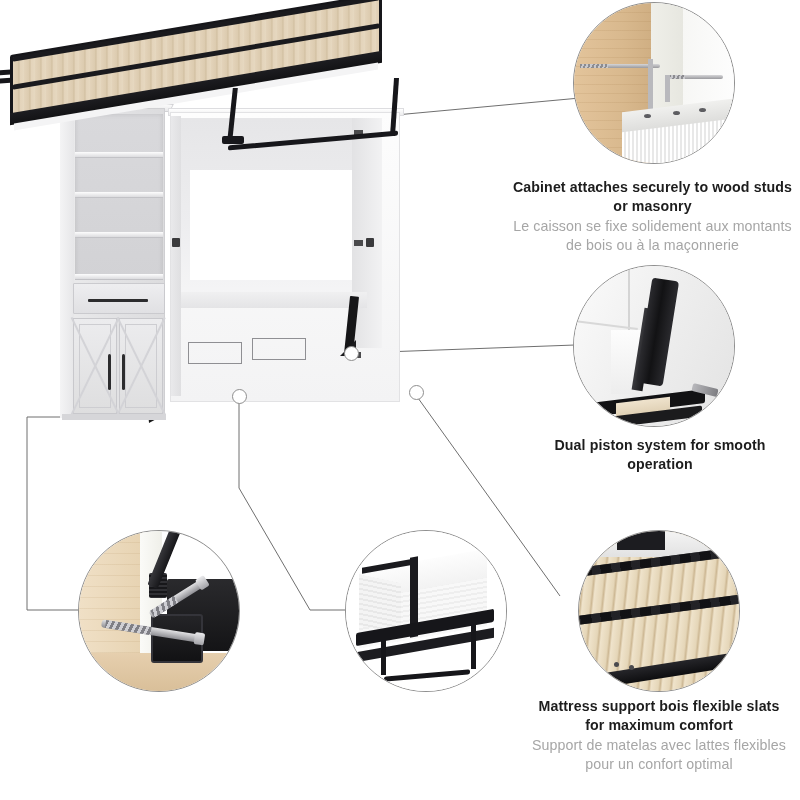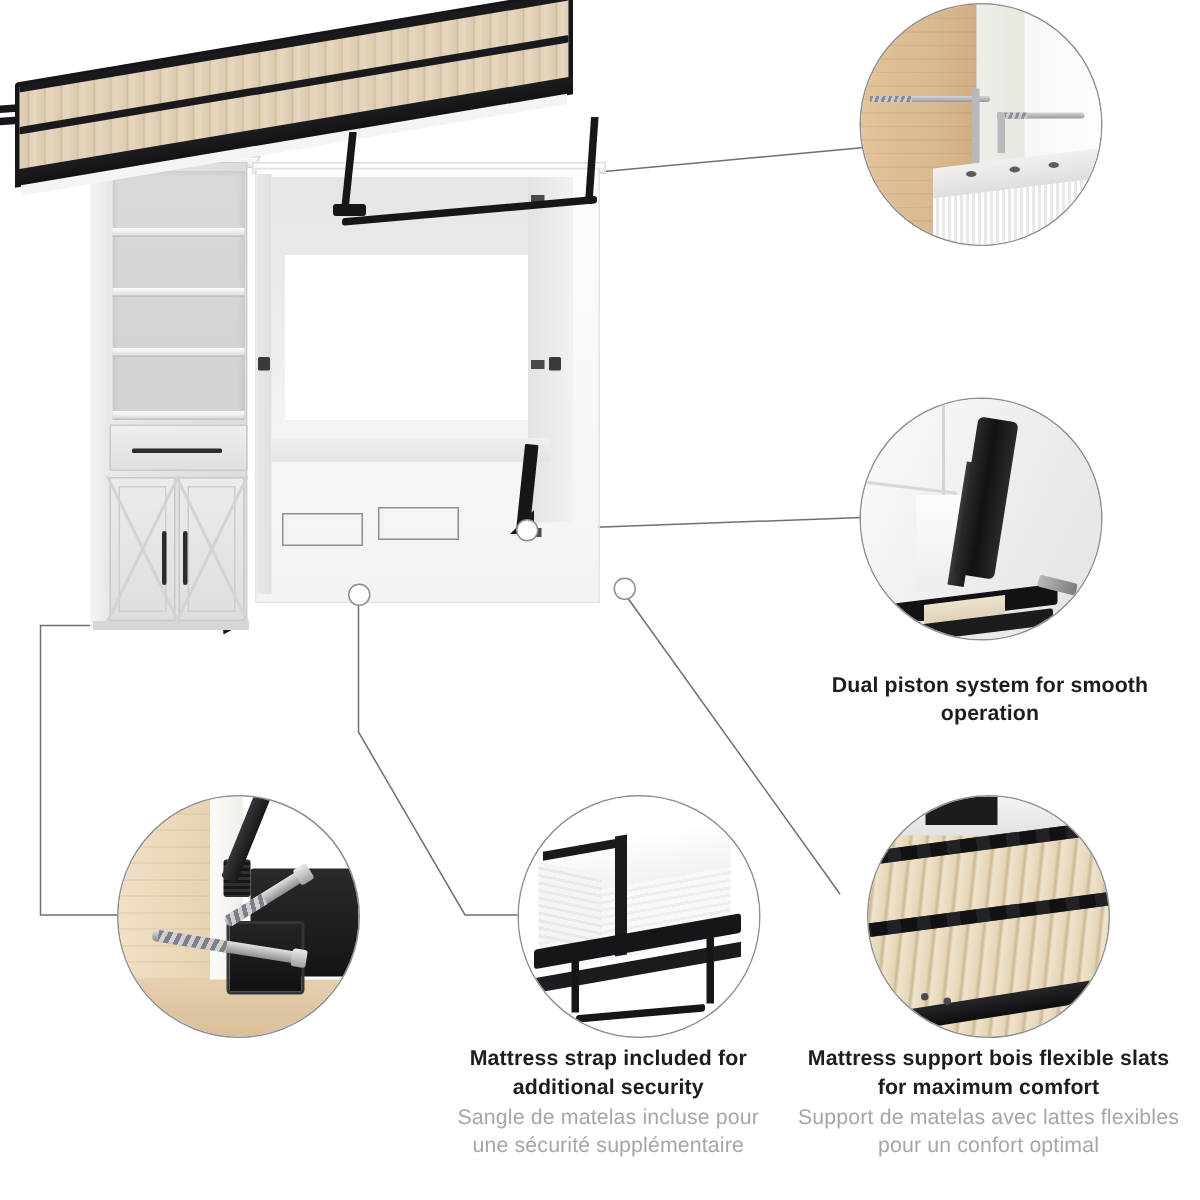--- a/index.html
+++ b/index.html
@@ -379,30 +379,28 @@
       <div class="topblk"></div>
       <div class="crossrail" style="top:16%"></div>
       <div class="crossrail" style="top:46%"></div>
       <div class="botrail"></div>
       <div class="dot" style="left:22%;bottom:15%"></div>
       <div class="dot" style="left:31%;bottom:13%"></div>
     </div>
   </div>
 
   <div class="caption" style="left:510px;top:178px;width:285px;">
-  </div>
-
-  <div class="caption" style="left:530px;top:448px;width:260px;">
+    <div class="cap-en">Cabinet attaches securely to wood studs or masonry</div>
+    <div class="cap-fr">Le caisson se fixe solidement aux montants de bois ou à la maçonnerie</div>
+  </div>
+
+  <div class="caption" style="left:530px;top:436px;width:260px;">
     <div class="cap-en">Dual piston system for smooth operation</div>
   </div>
 
 
-  <div class="caption" style="left:298px;top:697px;width:215px;">
-    <div class="cap-en">Mattress strap included for additional security</div>
-    <div class="cap-fr">Sangle de matelas incluse pour une sécurité supplémentaire</div>
-  </div>
 
   <div class="caption" style="left:528px;top:697px;width:262px;">
     <div class="cap-en">Mattress support bois flexible slats for maximum comfort</div>
     <div class="cap-fr">Support de matelas avec lattes flexibles pour un confort optimal</div>
   </div>
 
 </div>
 
 </body></html>

